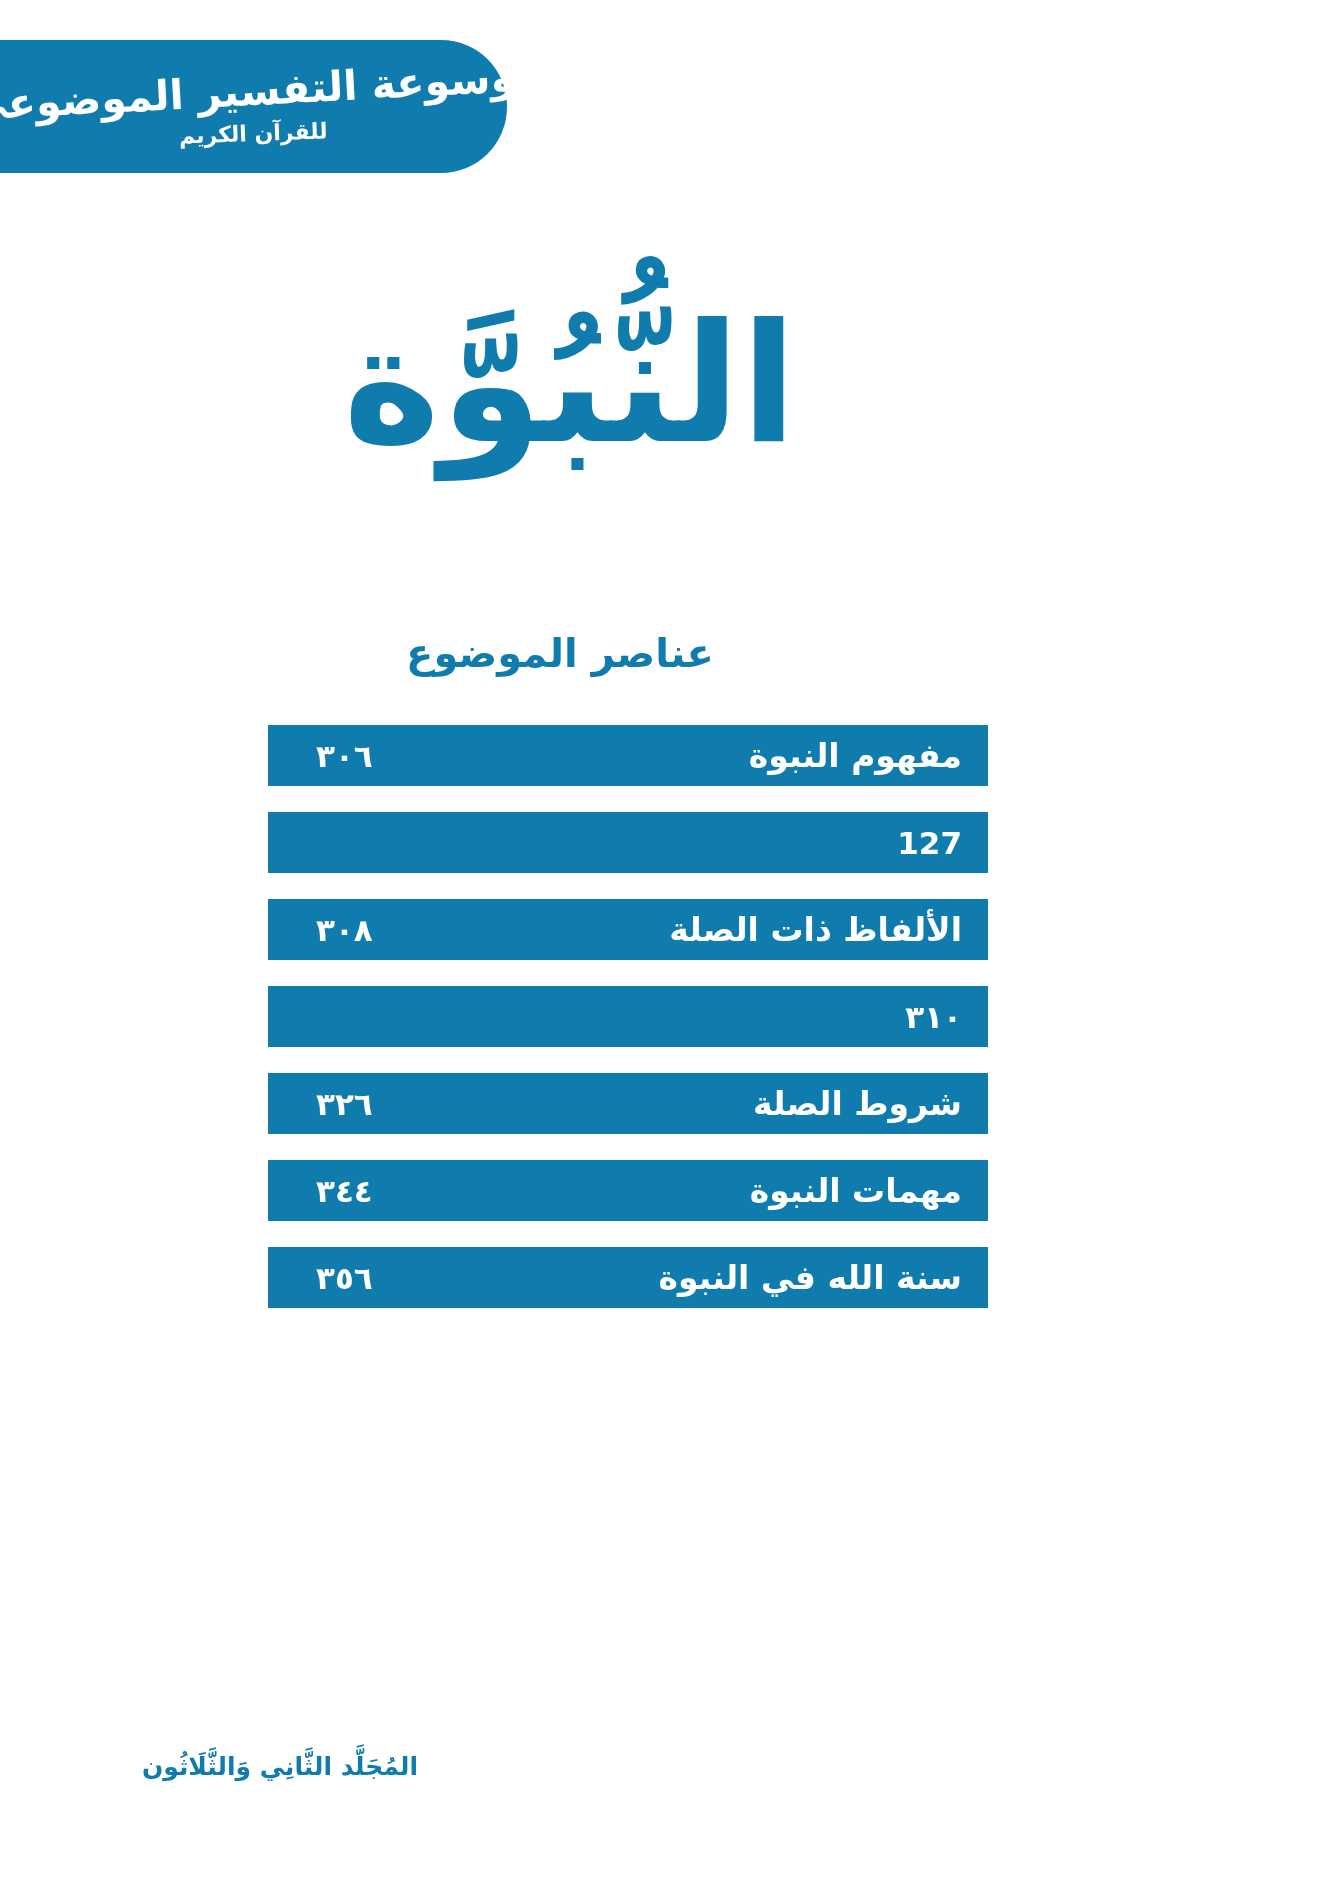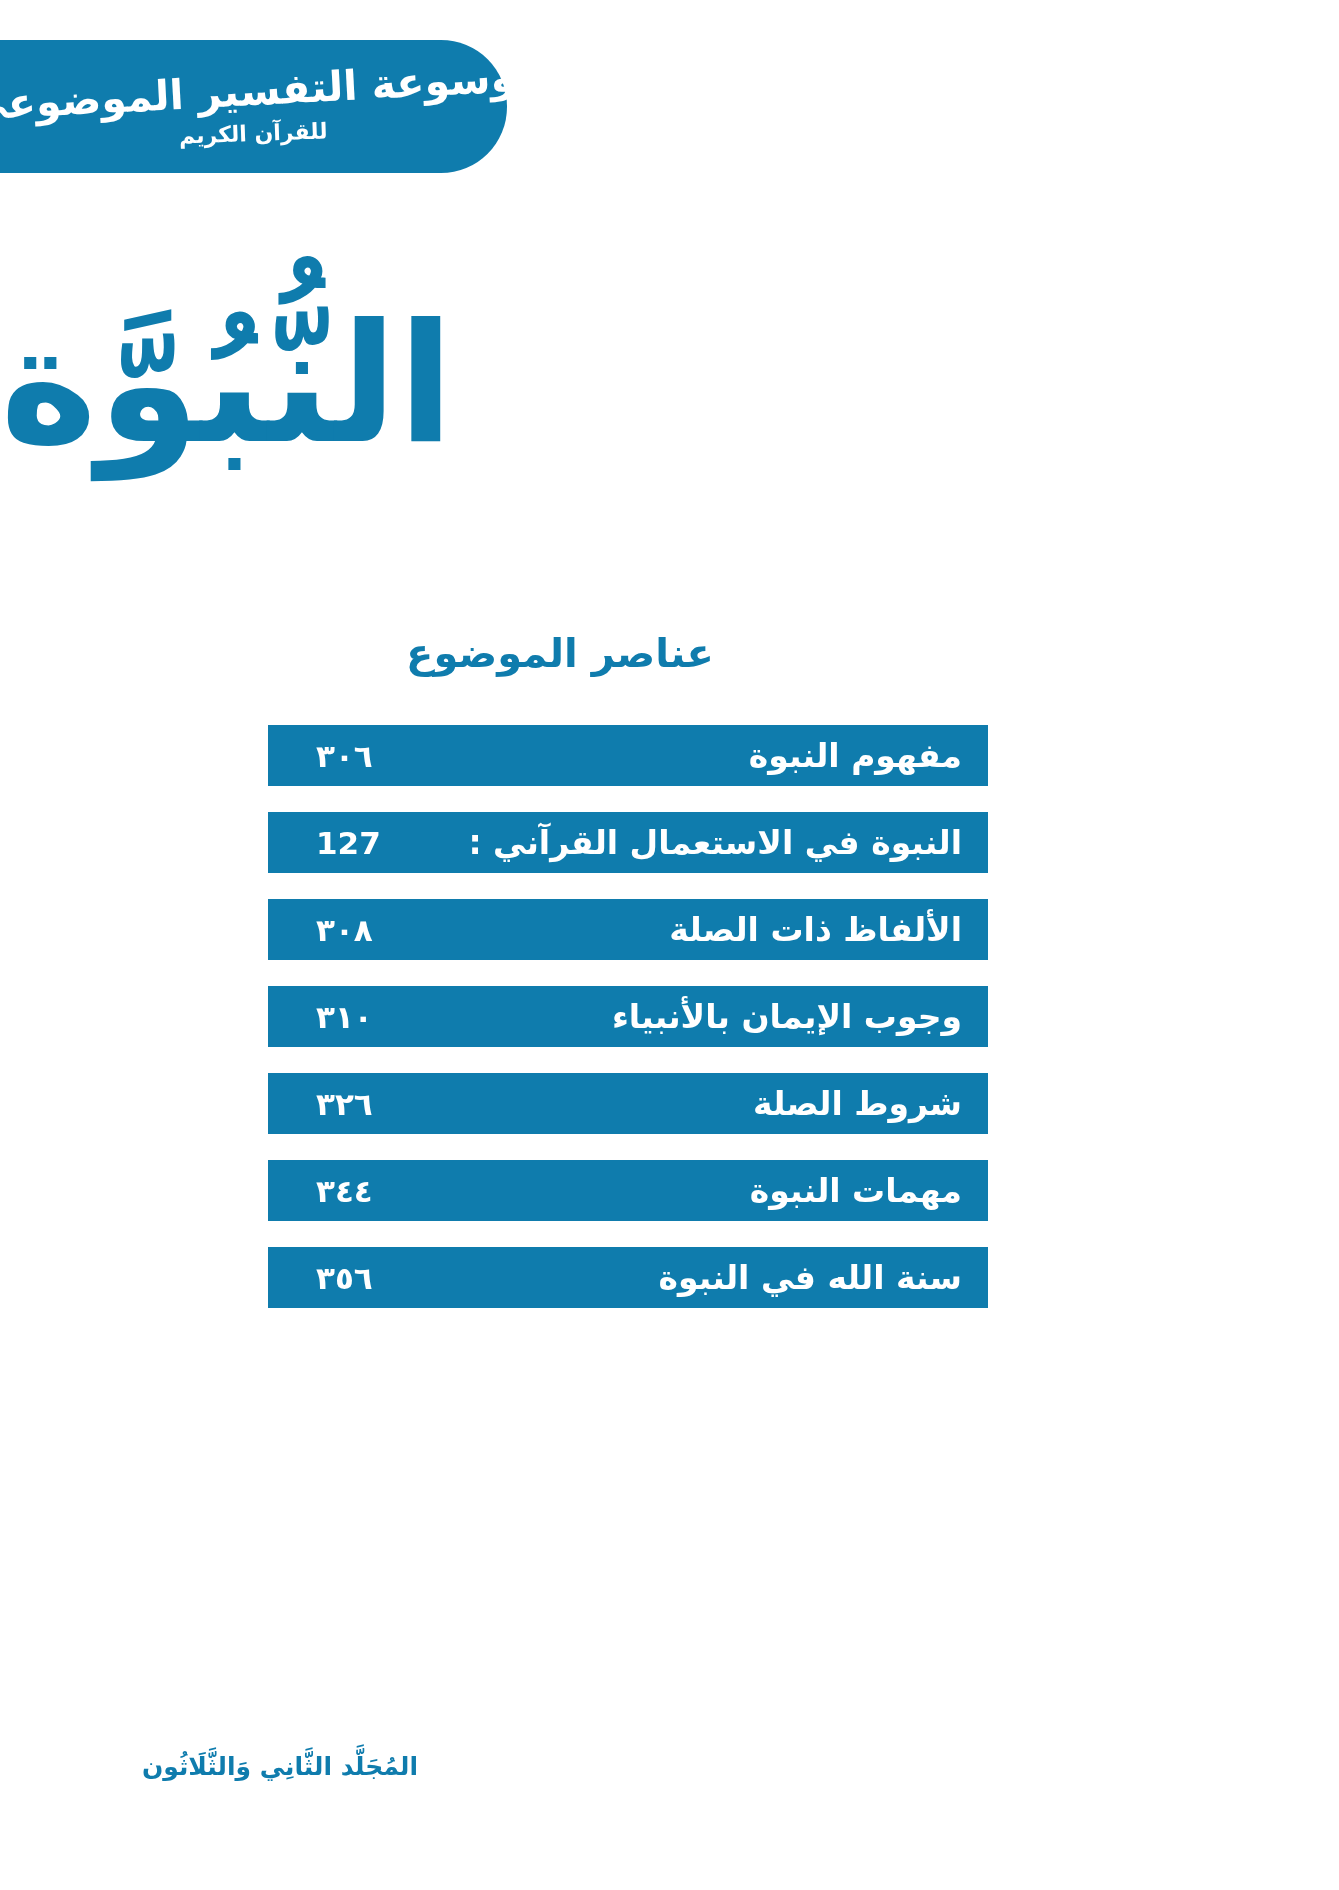--- a/index.html
+++ b/index.html
@@ -50,21 +50,21 @@
 
   
   .chapter-title-wrap {
     position: absolute;
     left: 0;
     top: 185px;
     width: 1140px;
     height: 400px;
     display: flex;
     align-items: center;
-    justify-content: flex-end;
+    justify-content: center;
     direction: rtl;
   }
   .chapter-title {
     color: var(--accent);
     font-size: 165px;
     font-weight: bold;
     line-height: 1.1;
     white-space: nowrap;
   }
 
@@ -148,31 +148,29 @@
   </div>
 
   <div class="toc-list">
 
     <div class="toc-row">
       <span class="toc-label">مفهوم النبوة</span>
       <span class="toc-page">٣٠٦</span>
     </div>
 
     <div class="toc-row">
-      <span class="toc-label">النبوة في الاستعمال القرآني :</span>
       <span class="toc-page">127</span>
     </div>
 
     <div class="toc-row">
       <span class="toc-label">الألفاظ ذات الصلة</span>
       <span class="toc-page">٣٠٨</span>
     </div>
 
     <div class="toc-row">
-      <span class="toc-label">وجوب الإيمان بالأنبياء</span>
       <span class="toc-page">٣١٠</span>
     </div>
 
     <div class="toc-row">
       <span class="toc-label">شروط الصلة</span>
       <span class="toc-page">٣٢٦</span>
     </div>
 
     <div class="toc-row">
       <span class="toc-label">مهمات النبوة</span>

